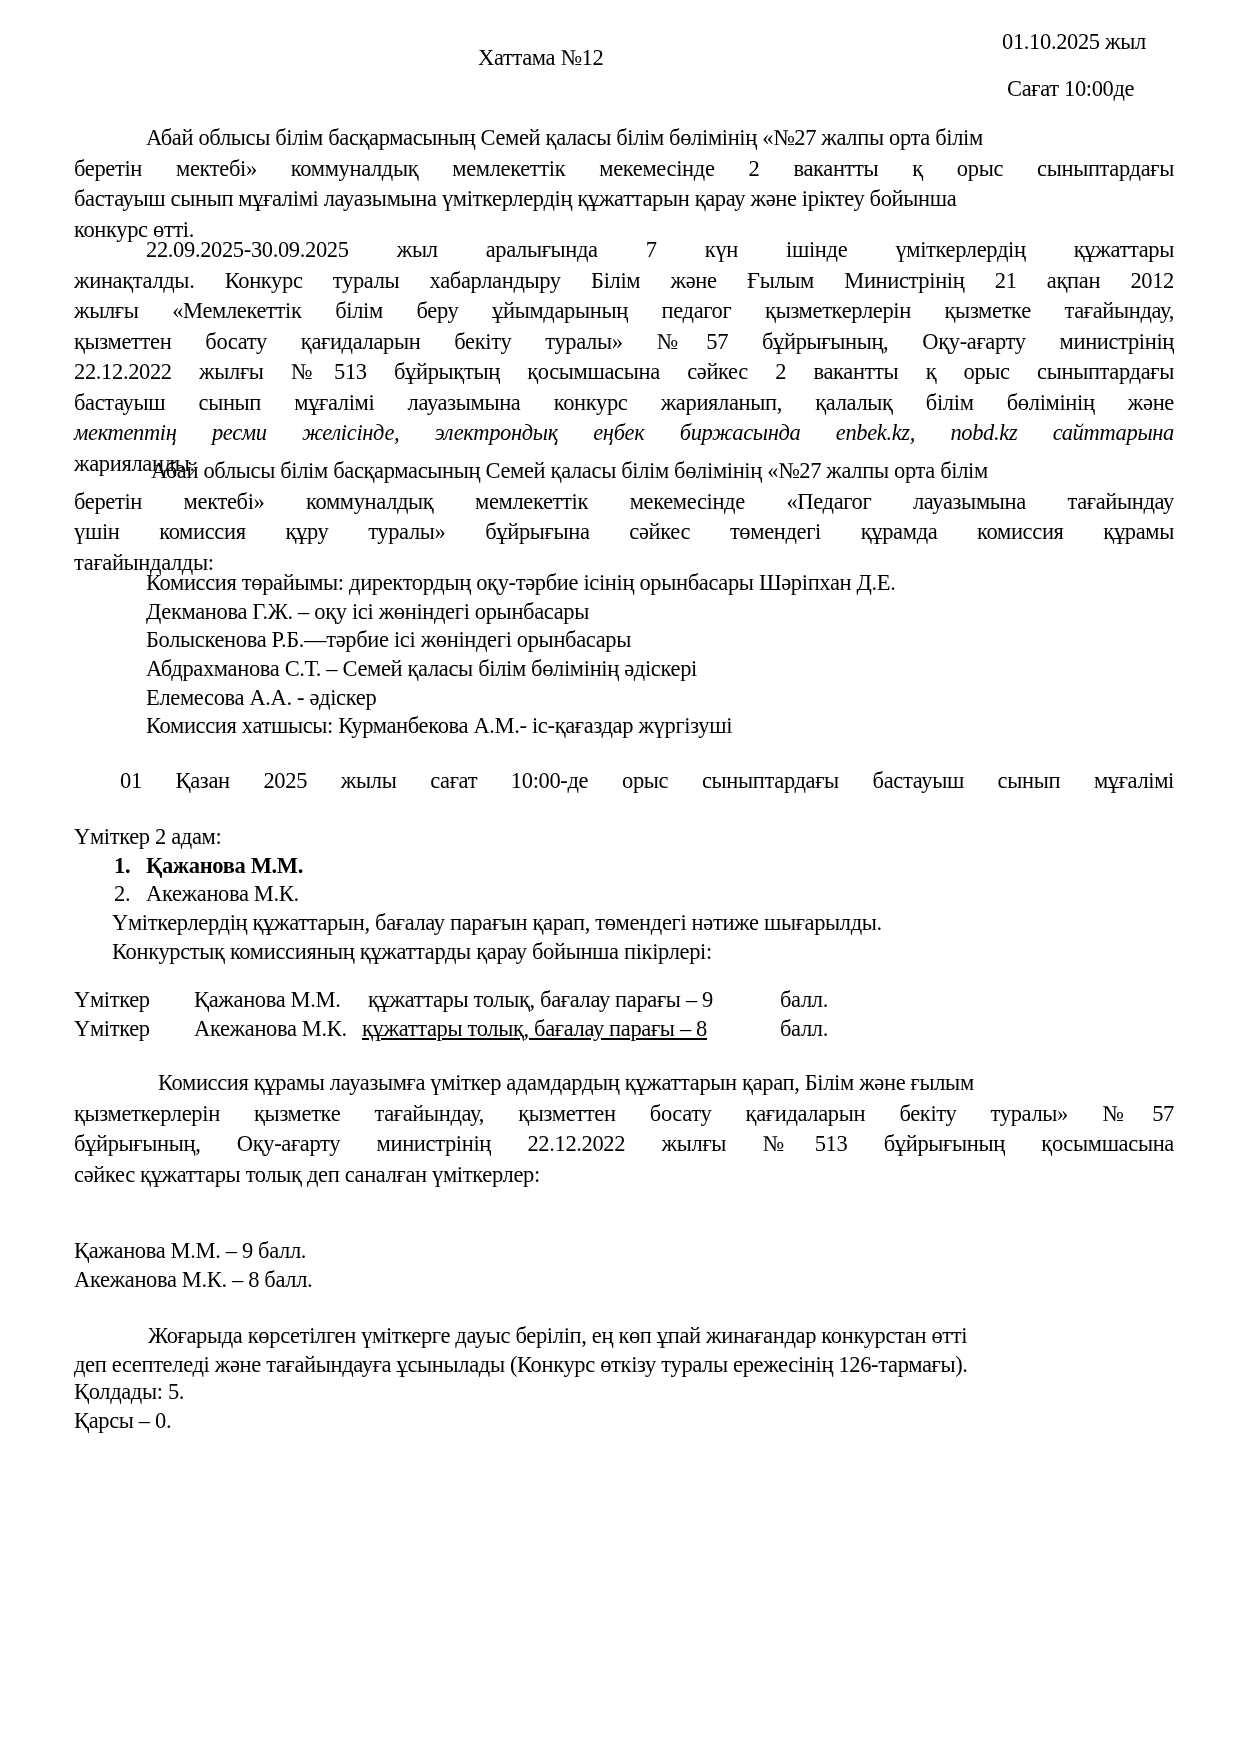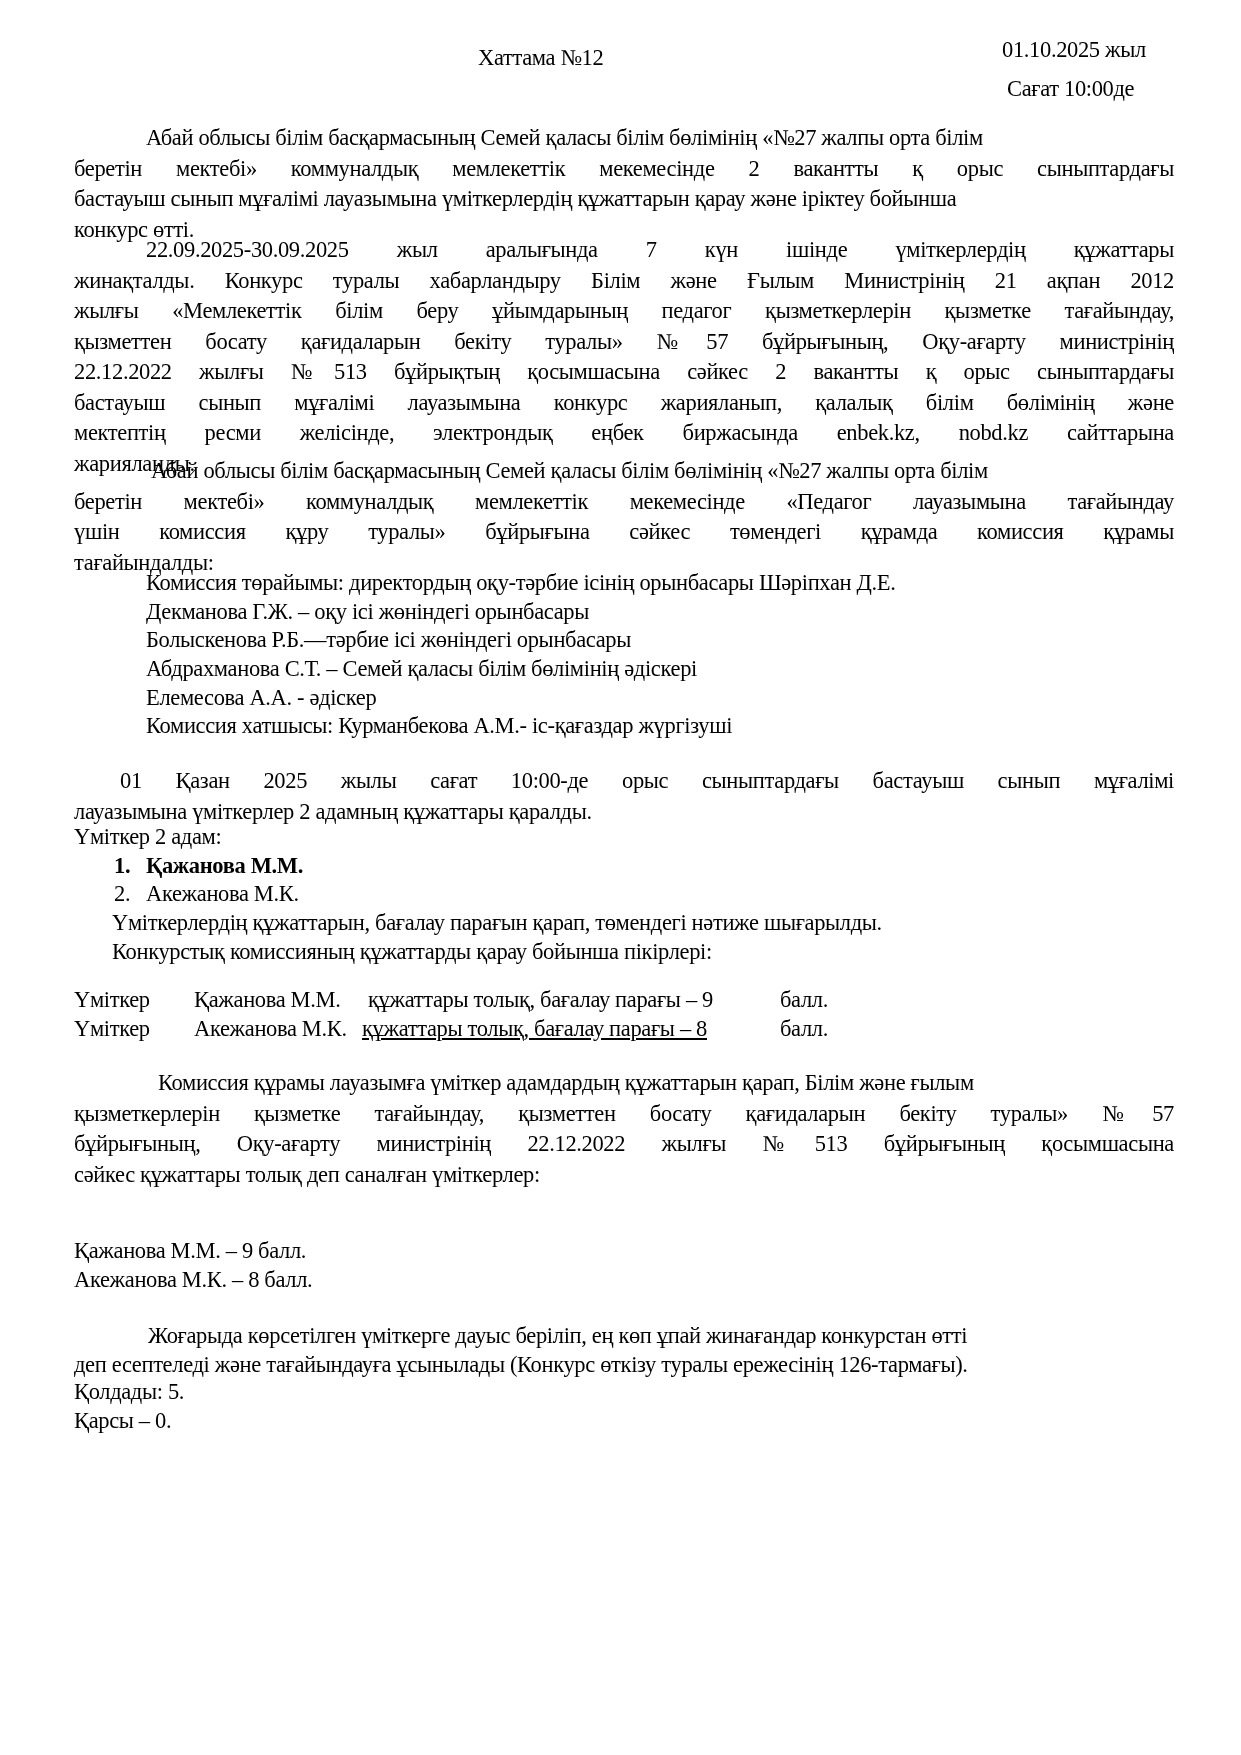--- a/index.html
+++ b/index.html
@@ -4,21 +4,21 @@
   <style>
     html, body { margin: 0; padding: 0; background: #ffffff; }
     body {
       width: 1241px; height: 1755px; position: relative; overflow: hidden;
       font-family: "Liberation Serif", "DejaVu Serif", serif;
       color: #000000;
       font-size: 22.5px;
       letter-spacing: -0.35px;
     }
     .header-title { position: absolute; left: 478px; top: 44px; line-height: 28px; }
-    .header-date { position: absolute; left: 1002px; top: 36px; line-height: 28px; }
+    .header-date { position: absolute; left: 1002px; top: 28px; line-height: 28px; }
     .header-time { position: absolute; left: 1007px; top: 75px; line-height: 28px; }
     .para { position: absolute; left: 74px; width: 1100px; }
     .row { height: 30.5px; line-height: 28px; position: relative; }
   </style>
 </head>
 <body>
 
 <div>
 
   <div class="header-title">Хаттама  №12</div>
@@ -32,21 +32,21 @@
     <div class="row">конкурс өтті.</div>
   </div>
 
   <div class="para" style="top:236px;">
     <div class="row" style="padding-left:72px;text-align:justify;text-align-last:justify;word-spacing:8px;">22.09.2025-30.09.2025 жыл аралығында 7 күн ішінде үміткерлердің құжаттары</div>
     <div class="row" style="text-align:justify;text-align-last:justify;">жинақталды. Конкурс туралы хабарландыру  Білім және Ғылым Министрінің 21 ақпан 2012</div>
     <div class="row" style="text-align:justify;text-align-last:justify;">жылғы «Мемлекеттік білім беру ұйымдарының педагог қызметкерлерін қызметке тағайындау,</div>
     <div class="row" style="text-align:justify;text-align-last:justify;">қызметтен босату қағидаларын бекіту туралы» №57 бұйрығының, Оқу-ағарту министрінің</div>
     <div class="row" style="text-align:justify;text-align-last:justify;">22.12.2022 жылғы №513 бұйрықтың қосымшасына сәйкес 2 вакантты қ орыс сыныптардағы</div>
     <div class="row" style="text-align:justify;text-align-last:justify;">бастауыш сынып мұғалімі  лауазымына конкурс жарияланып, қалалық білім бөлімінің және</div>
-    <div class="row" style="text-align:justify;text-align-last:justify;">мектептің ресми  желісінде, электрондық еңбек биржасында enbek.kz, nobd.kz сайттарына</div>
+    <div class="row" style="text-align:justify;text-align-last:justify;font-style:italic;">мектептің ресми  желісінде, электрондық еңбек биржасында enbek.kz, nobd.kz сайттарына</div>
     <div class="row">жарияланды.</div>
   </div>
 
   <div class="para" style="top:457px;">
     <div class="row" style="padding-left:77px;">Абай облысы білім басқармасының Семей қаласы білім бөлімінің «№27 жалпы орта білім</div>
     <div class="row" style="text-align:justify;text-align-last:justify;">беретін мектебі» коммуналдық мемлекеттік мекемесінде  «Педагог лауазымына тағайындау</div>
     <div class="row" style="text-align:justify;text-align-last:justify;">үшін комиссия құру туралы» бұйрығына сәйкес төмендегі құрамда комиссия құрамы</div>
     <div class="row">тағайындалды:</div>
   </div>
 
@@ -54,21 +54,20 @@
     <div class="row" style="height:28.7px;">Комиссия төрайымы: директордың оқу-тәрбие ісінің орынбасары Шәріпхан Д.Е.</div>
     <div class="row" style="height:28.7px;">Декманова Г.Ж. – оқу ісі жөніндегі орынбасары</div>
     <div class="row" style="height:28.7px;">Болыскенова Р.Б.—тәрбие ісі жөніндегі орынбасары</div>
     <div class="row" style="height:28.7px;">Абдрахманова С.Т. – Семей қаласы білім бөлімінің әдіскері</div>
     <div class="row" style="height:28.7px;">Елемесова А.А. - әдіскер</div>
     <div class="row" style="height:28.7px;">Комиссия хатшысы: Курманбекова А.М.- іс-қағаздар жүргізуші</div>
   </div>
 
   <div class="para" style="top:767px;">
     <div class="row" style="padding-left:46px;text-align:justify;text-align-last:justify;">01 Қазан   2025   жылы сағат 10:00-де орыс сыныптардағы  бастауыш сынып мұғалімі</div>
-    <div class="row">лауазымына  үміткерлер    2  адамның құжаттары қаралды.</div>
   </div>
 
   <div class="para" style="top:823px;">
     <div class="row" style="height:28.7px;">Үміткер 2 адам:</div>
     <div class="row" style="height:28.7px;padding-left:40px;font-weight:bold;">
       <span style="display:inline-block;width:32px;">1.</span><span>Қажанова М.М.</span>
     </div>
     <div class="row" style="height:28.7px;padding-left:40px;">
       <span style="display:inline-block;width:32px;">2.</span><span>Акежанова М.К.</span>
     </div>

